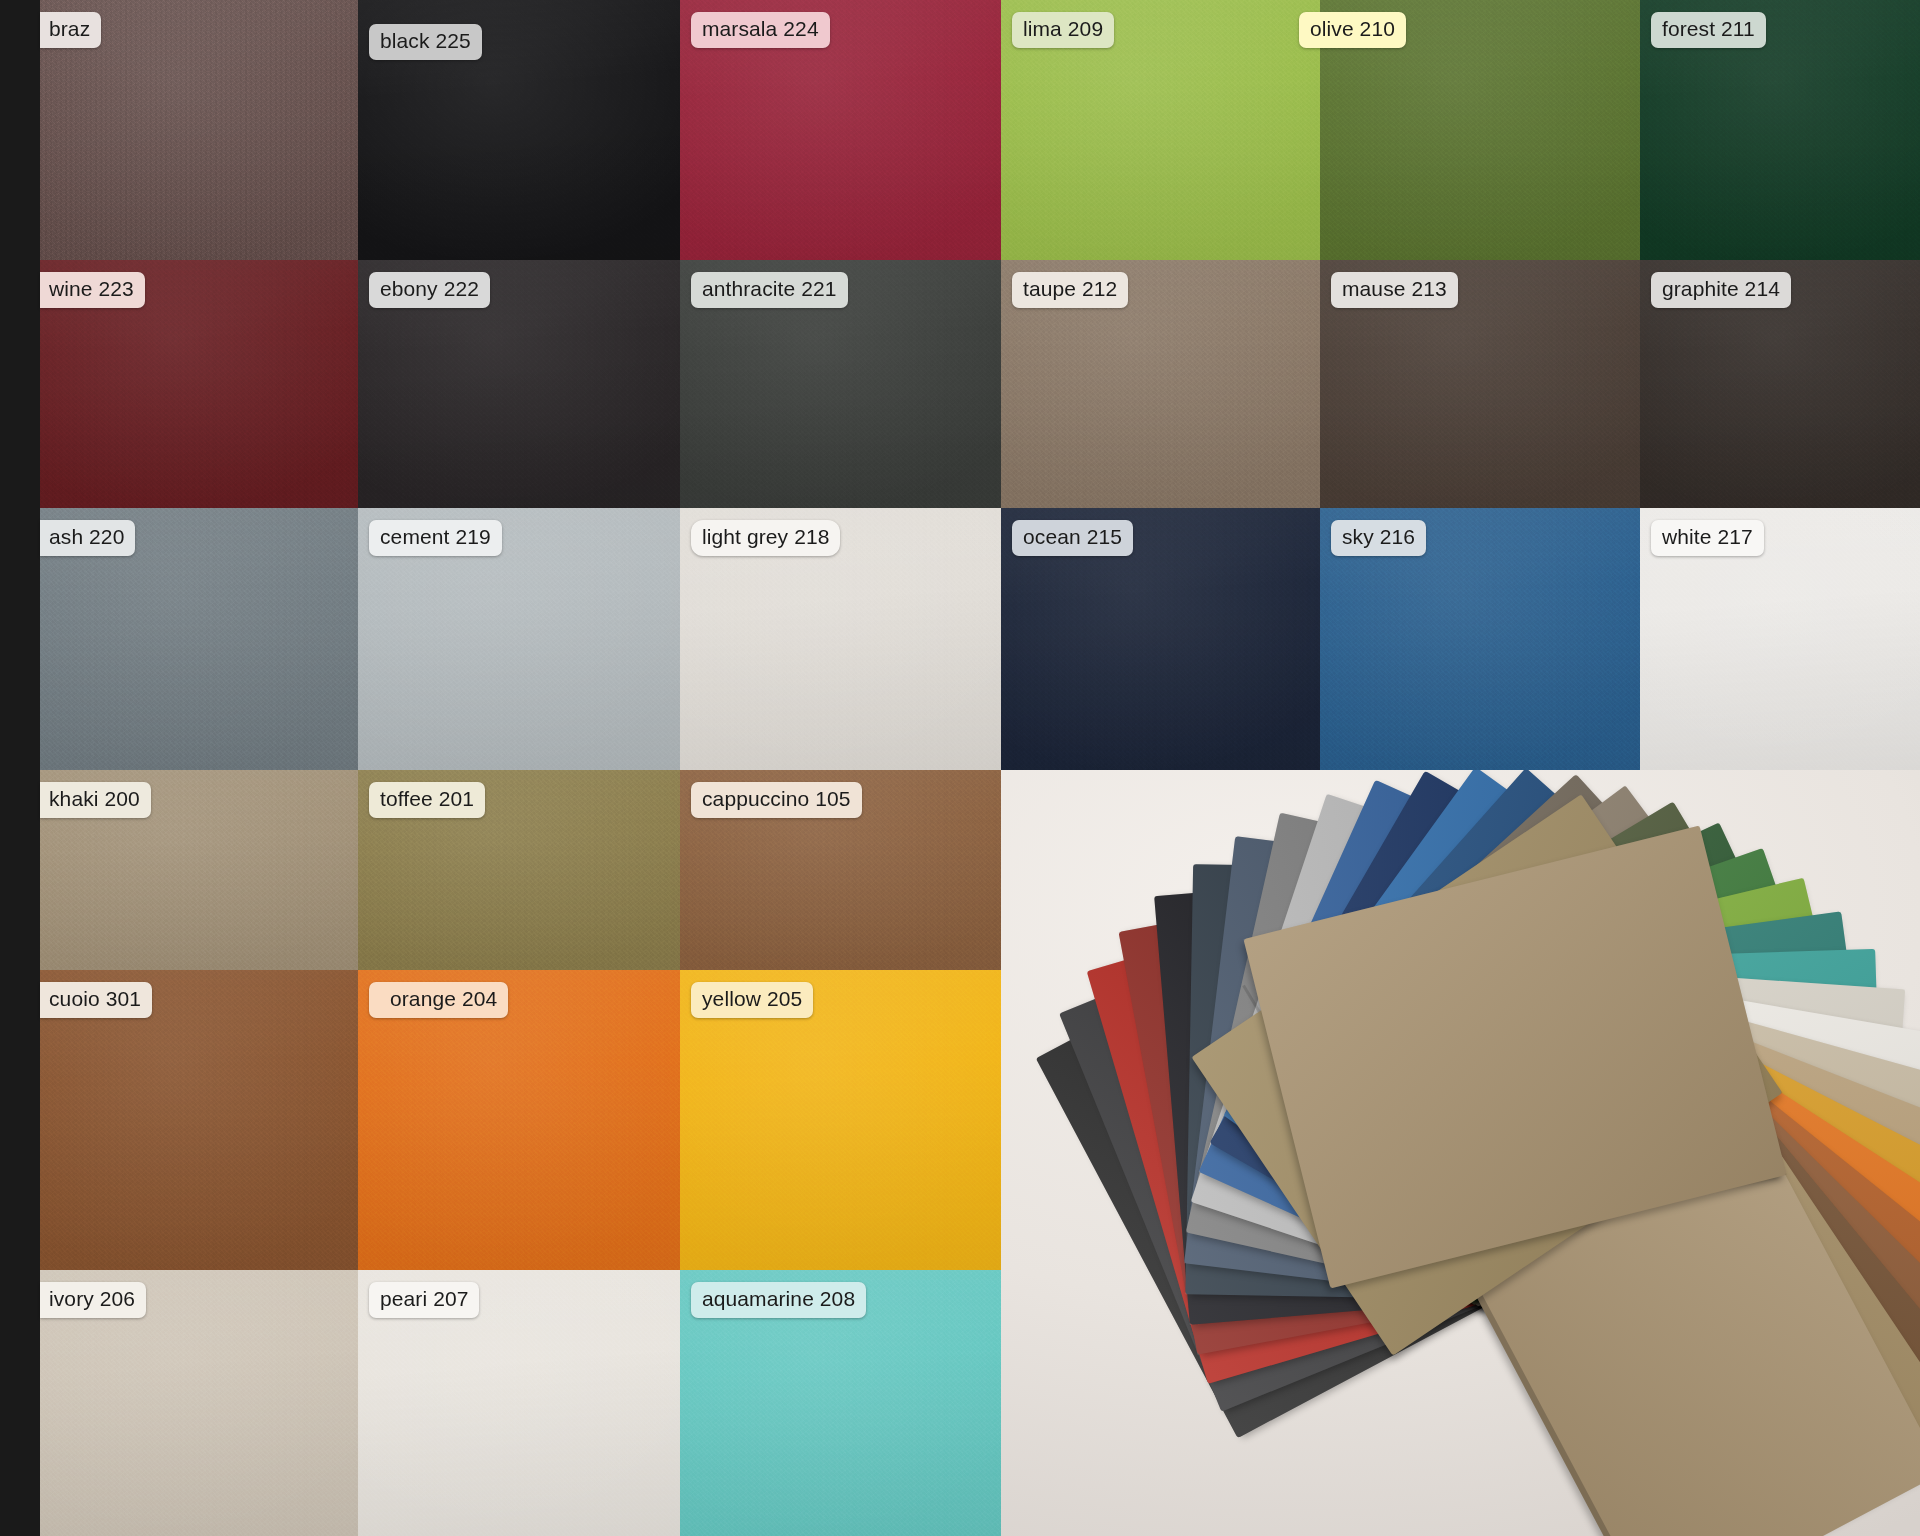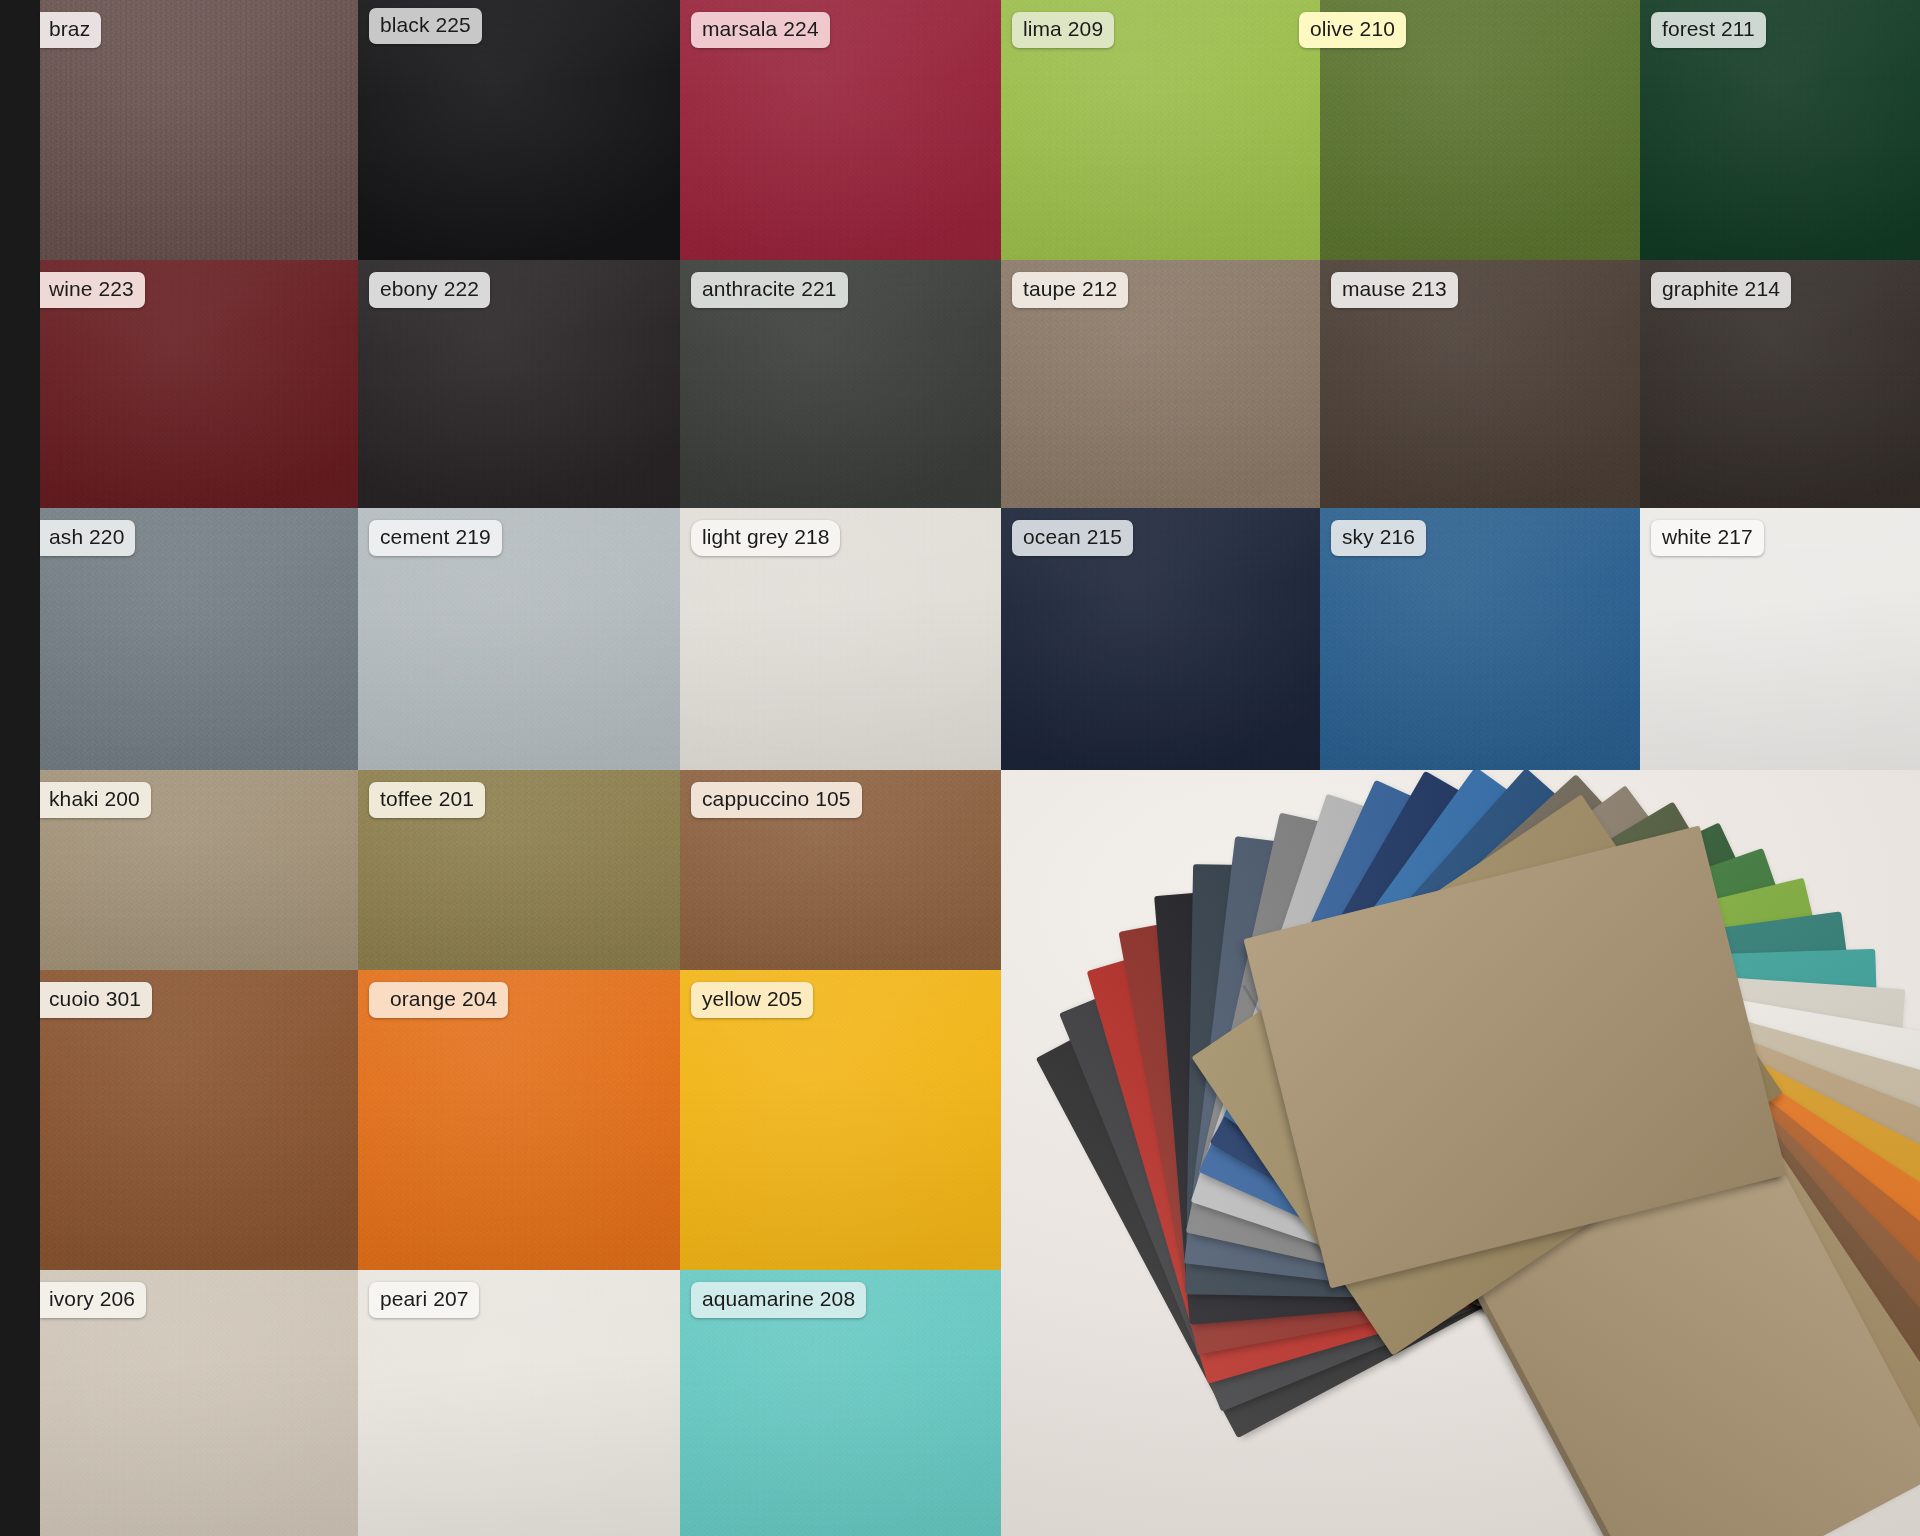--- a/index.html
+++ b/index.html
@@ -154,21 +154,21 @@
 
 <div id="board">
 
 <div class="swatch lit" style="left: 0px; top: 0px; width: 318px; height: 260px;">
       <div class="fill grain heavy" style="background: rgb(106, 83, 80);"></div>
     </div>
     <span class="tag edge-left" style="background: rgb(232, 225, 223); top: 12px;">braz</span>
     <div class="swatch lit" style="left: 318px; top: 0px; width: 322px; height: 260px;">
       <div class="fill grain" style="background: rgb(20, 20, 22);"></div>
     </div>
-    <span class="tag" style="background: rgb(200, 200, 200); top: 8px; left: 329px;">black 225</span>
+    <span class="tag" style="background: rgb(200, 200, 200); top: 24px; left: 329px;">black 225</span>
     <div class="swatch lit" style="left: 640px; top: 0px; width: 321px; height: 260px;">
       <div class="fill grain" style="background: rgb(152, 35, 58);"></div>
     </div>
     <span class="tag" style="background: rgb(240, 201, 207); top: 12px; left: 651px;">marsala 224</span>
     <div class="swatch lit" style="left: 961px; top: 0px; width: 319px; height: 260px;">
       <div class="fill grain" style="background: rgb(156, 190, 76);"></div>
     </div>
     <span class="tag" style="background: rgb(221, 230, 195); top: 12px; left: 972px;">lima 209</span>
     <div class="swatch lit" style="left: 1280px; top: 0px; width: 320px; height: 260px;">
       <div class="fill grain" style="background: rgb(91, 116, 48);"></div>

